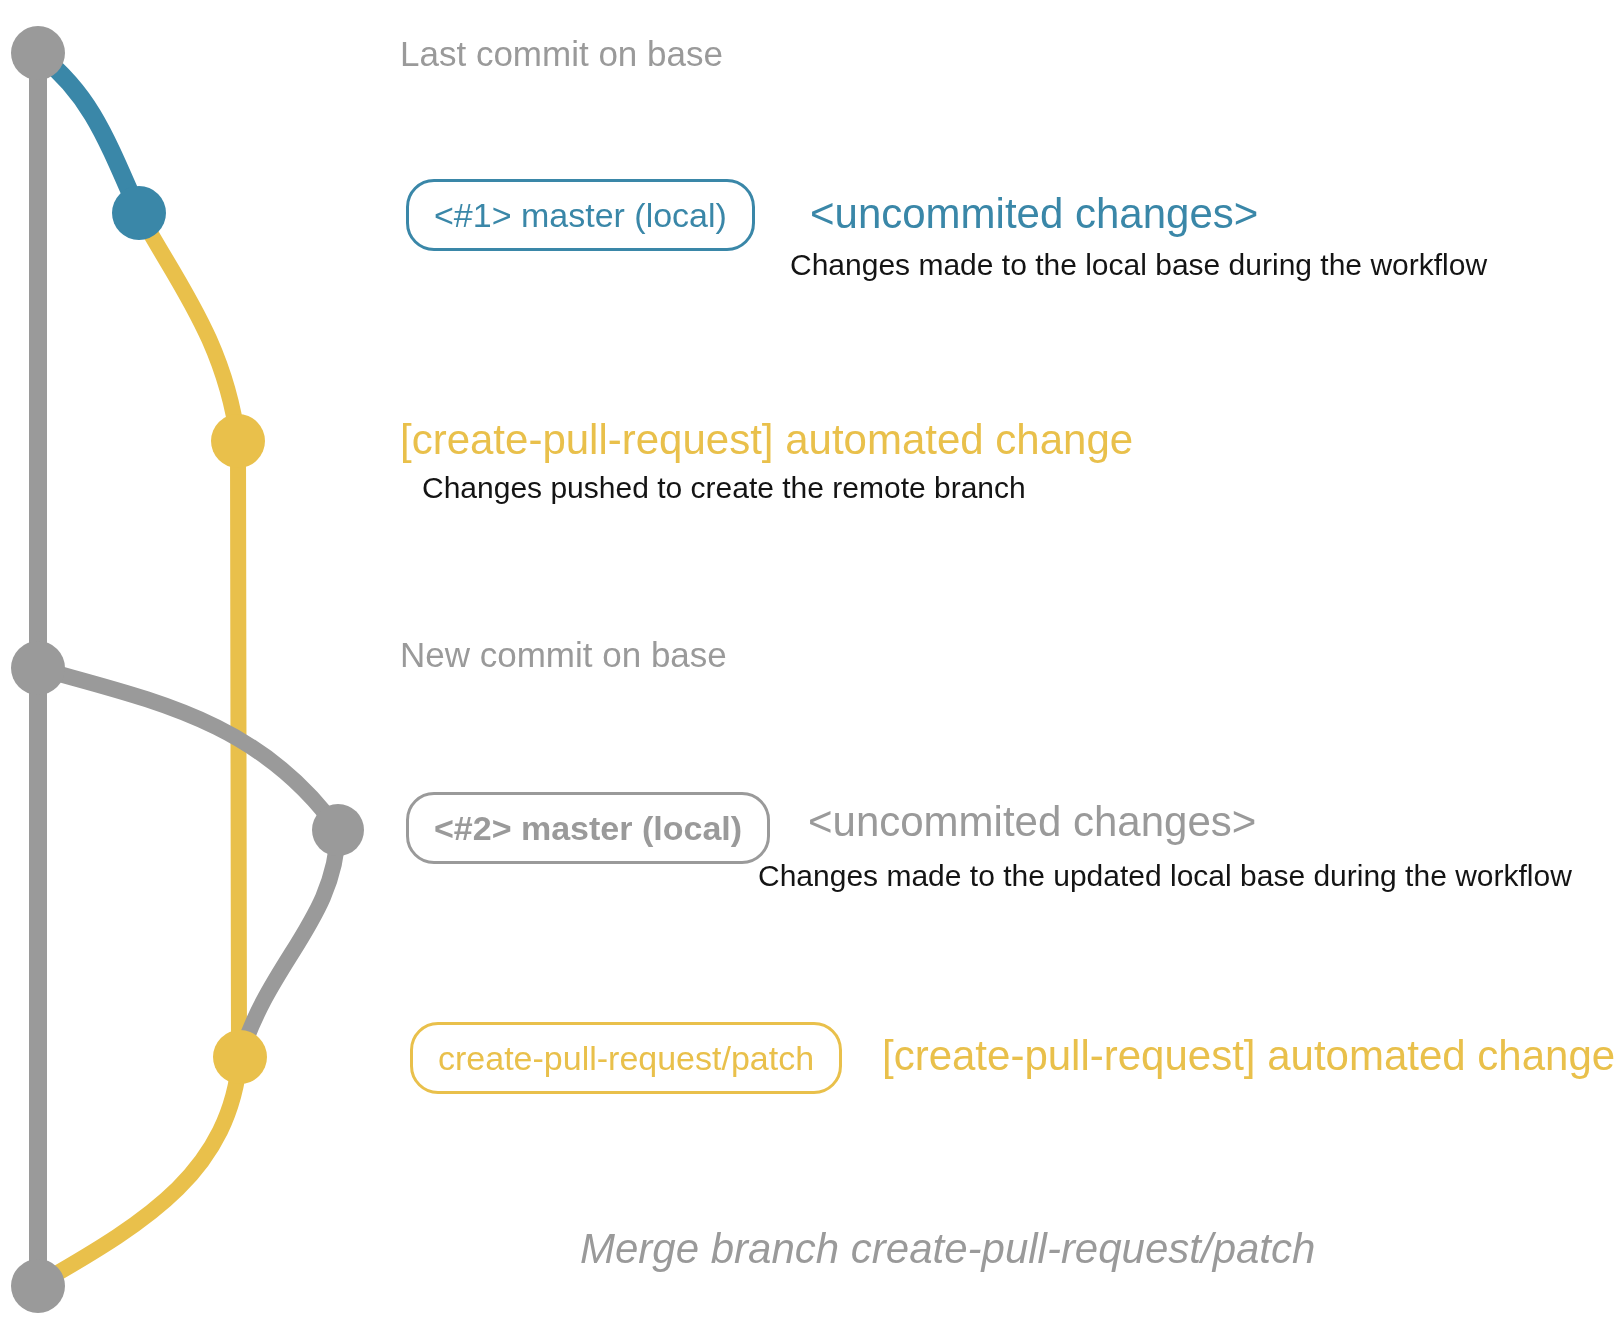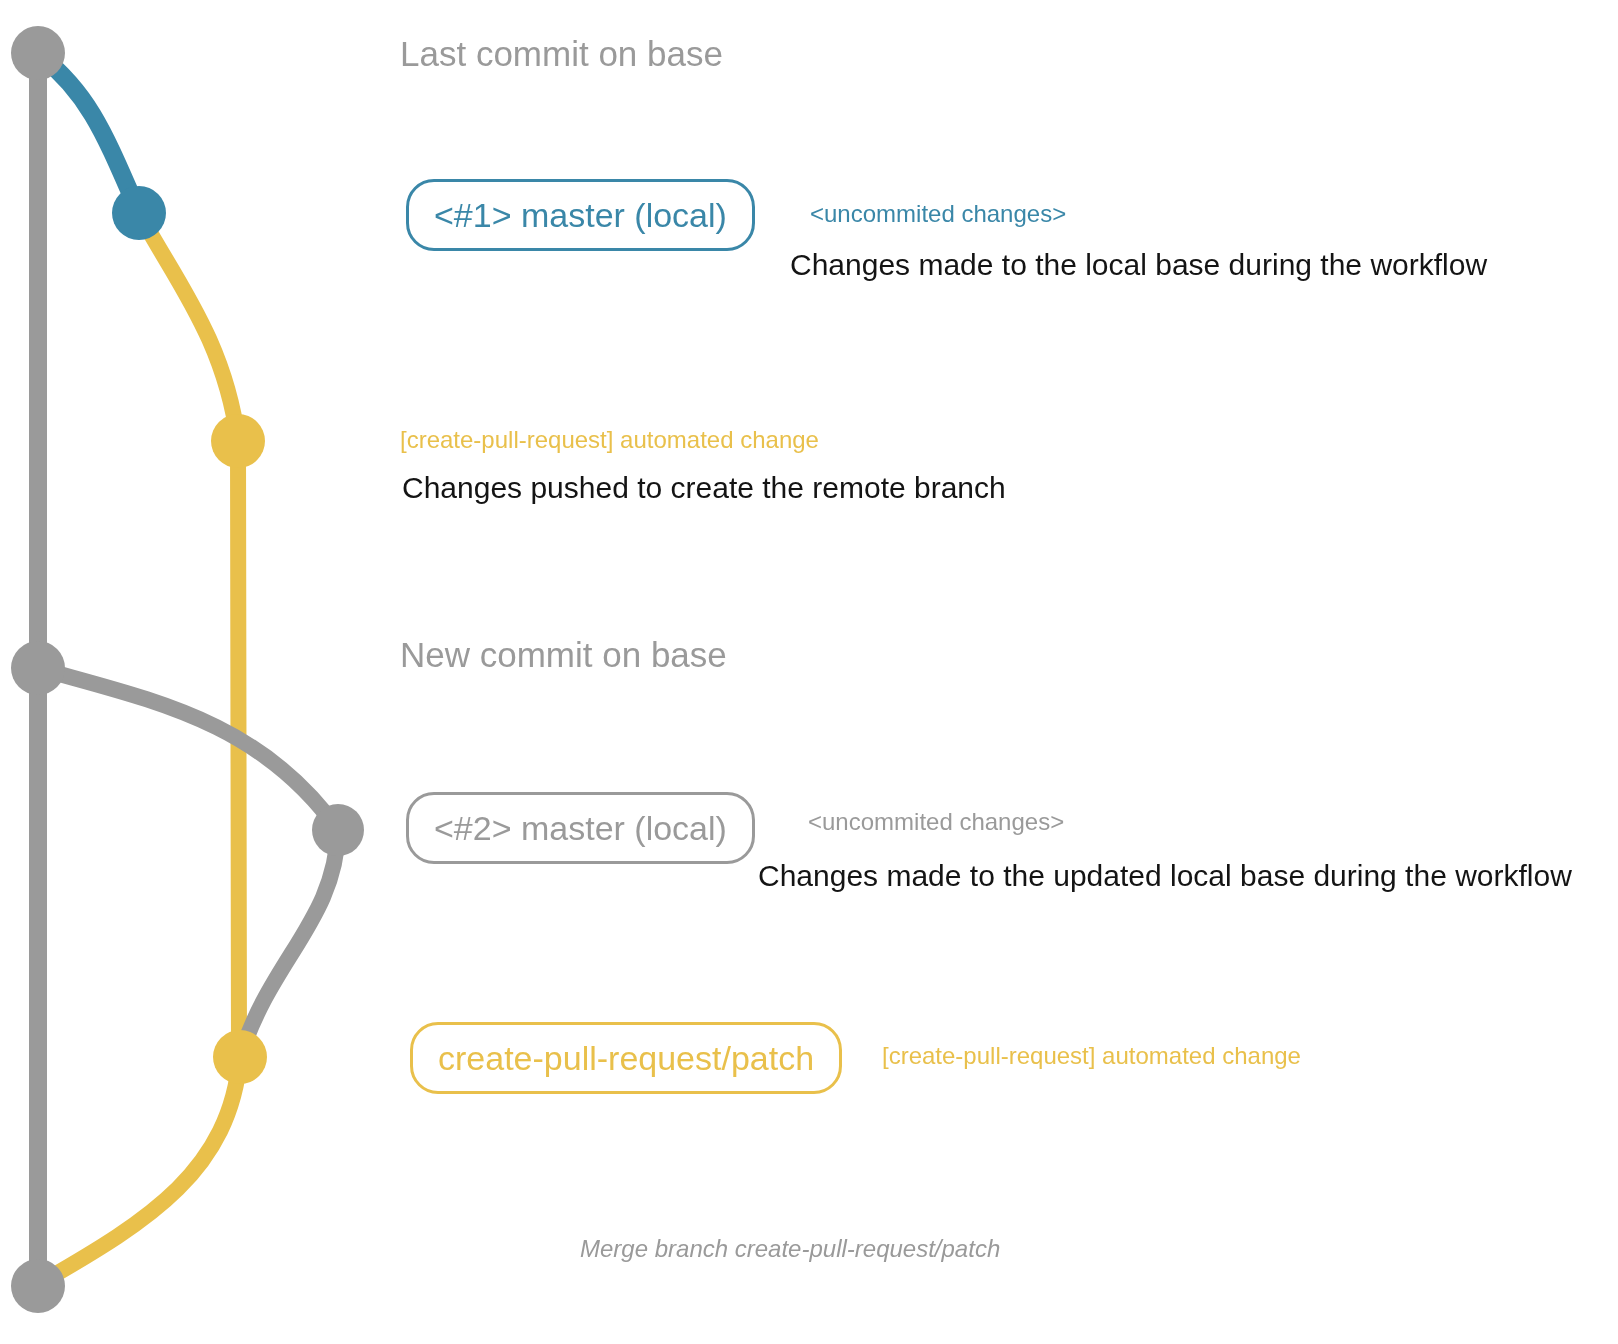--- a/index.html
+++ b/index.html
@@ -26,21 +26,21 @@
   .fill-gray    { fill: var(--gray);   stroke: none; }
   .fill-blue    { fill: var(--blue);   stroke: none; }
   .fill-yellow  { fill: var(--yellow); stroke: none; }
 
   .abs { position: absolute; transform: translateY(-50%); white-space: nowrap; }
 
   .heading {
     font-size: 35px;
     color: var(--gray);
   }
-  .note { font-size: 24px; }
+  .note { font-size: 42px; }
   .note.blue   { color: var(--blue); }
   .note.yellow { color: var(--yellow); }
   .note.gray   { color: var(--gray); }
   .desc {
     font-family: Liberation Sans, sans-serif;
     font-size: 30px;
     color: var(--dark);
   }
   .badge {
     display: inline-flex;
@@ -84,25 +84,25 @@
     <circle cx="38" cy="1286" r="27" class="fill-gray"></circle>
   </svg>
 
   <div class="abs heading" style="left:400px; top:54px;">Last commit on base</div>
 
   <div class="abs badge blue" style="left:406px; top:215px;">&lt;#1&gt; master (local)</div>
   <div class="abs note blue" style="left:810px; top:214px;">&lt;uncommited changes&gt;</div>
   <div class="abs desc" style="left:790px; top:265px;">Changes made to the local base during the workflow</div>
 
   <div class="abs note yellow" style="left:400px; top:440px;">[create-pull-request] automated change</div>
-  <div class="abs desc" style="left:402px; top:488px;">Changes pushed to create the remote branch</div>
+  <div class="abs desc" style="left:422px; top:488px;">Changes pushed to create the remote branch</div>
 
   <div class="abs heading" style="left:400px; top:655px;">New commit on base</div>
 
-  <div class="abs badge gray" style="left:406px; top:828px;">&lt;#2&gt; master (local)</div>
+  <div class="abs badge gray" style="left:406px; top:828px;font-weight:bold;">&lt;#2&gt; master (local)</div>
   <div class="abs note gray" style="left:808px; top:822px;">&lt;uncommited changes&gt;</div>
   <div class="abs desc" style="left:758px; top:876px;">Changes made to the updated local base during the workflow</div>
 
   <div class="abs badge yellow" style="left:410px; top:1058px;">create-pull-request/patch</div>
   <div class="abs note yellow" style="left:882px; top:1056px;">[create-pull-request] automated change</div>
 
   <div class="abs note gray" style="left:580px; top:1249px;font-style:italic;">Merge branch create-pull-request/patch</div>
 
 </div>
 

